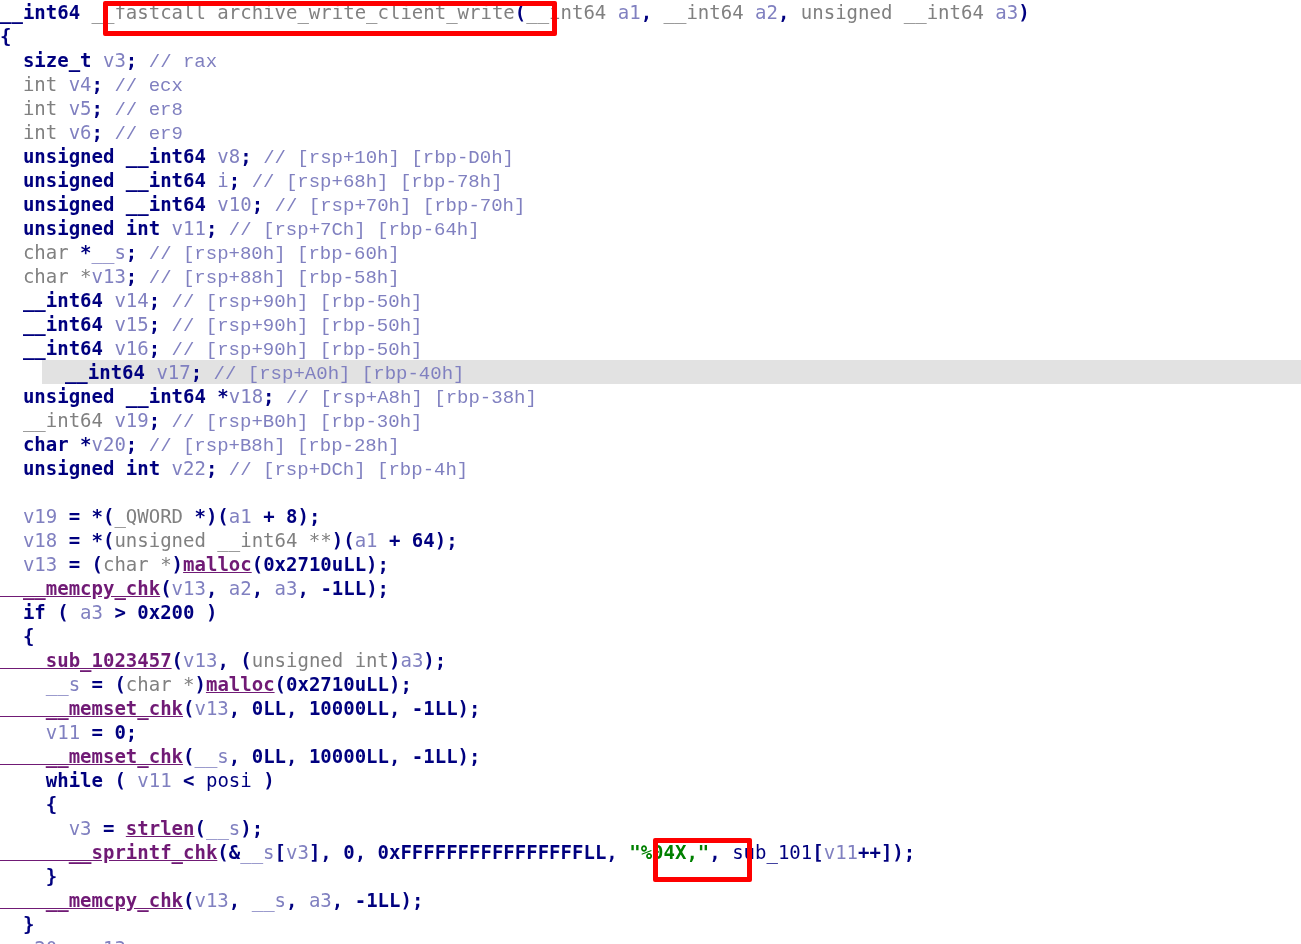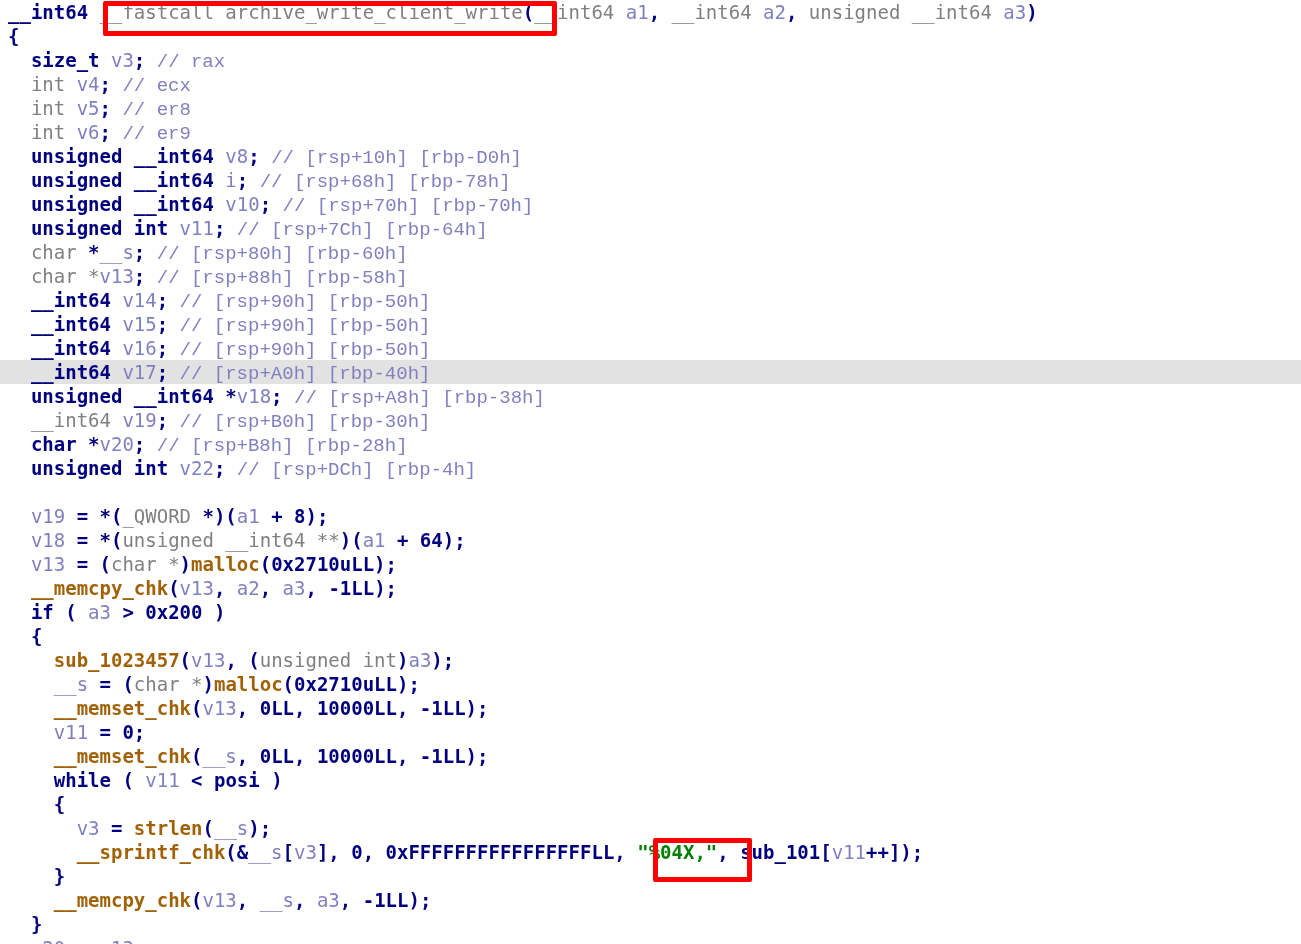--- a/index.html
+++ b/index.html
@@ -24,34 +24,35 @@
     top: 0;
     width: 1301px;
     font-size: 19px;
     line-height: 24px;
     white-space: pre;
     letter-spacing: 0px;
   }
   .line {
     height: 24px;
     white-space: pre;
-    padding-left: 8px;
+    padding-left: 0;
     box-sizing: border-box;
   }
   .line.hl {
     background: #e2e2e2;
+    margin-left: 42px;
   }
 
   
   .kw   { color: #00007f; font-weight: bold; }           
   .typ  { color: #808080; }                              
   .var  { color: #8080c0; }                              
-  .fn   { color: #a16207; font-weight: bold;
-          }                  
-  .glb  { color: #00007f; font-weight: bold; }           
+  .fn   { color: #701a75; font-weight: bold;
+          text-decoration: underline; }                  
+  .glb  { color: #00007f; font-weight: normal; }           
   .cmt  { color: #8080c0; font-family: Liberation Mono, monospace; }                              
   .str  { color: #008000; font-weight: bold; }           
 
   
   .annot {
     position: absolute;
     border: 5px solid #fe0000;
     border-radius: 2px;
     box-sizing: border-box;
     pointer-events: none;

